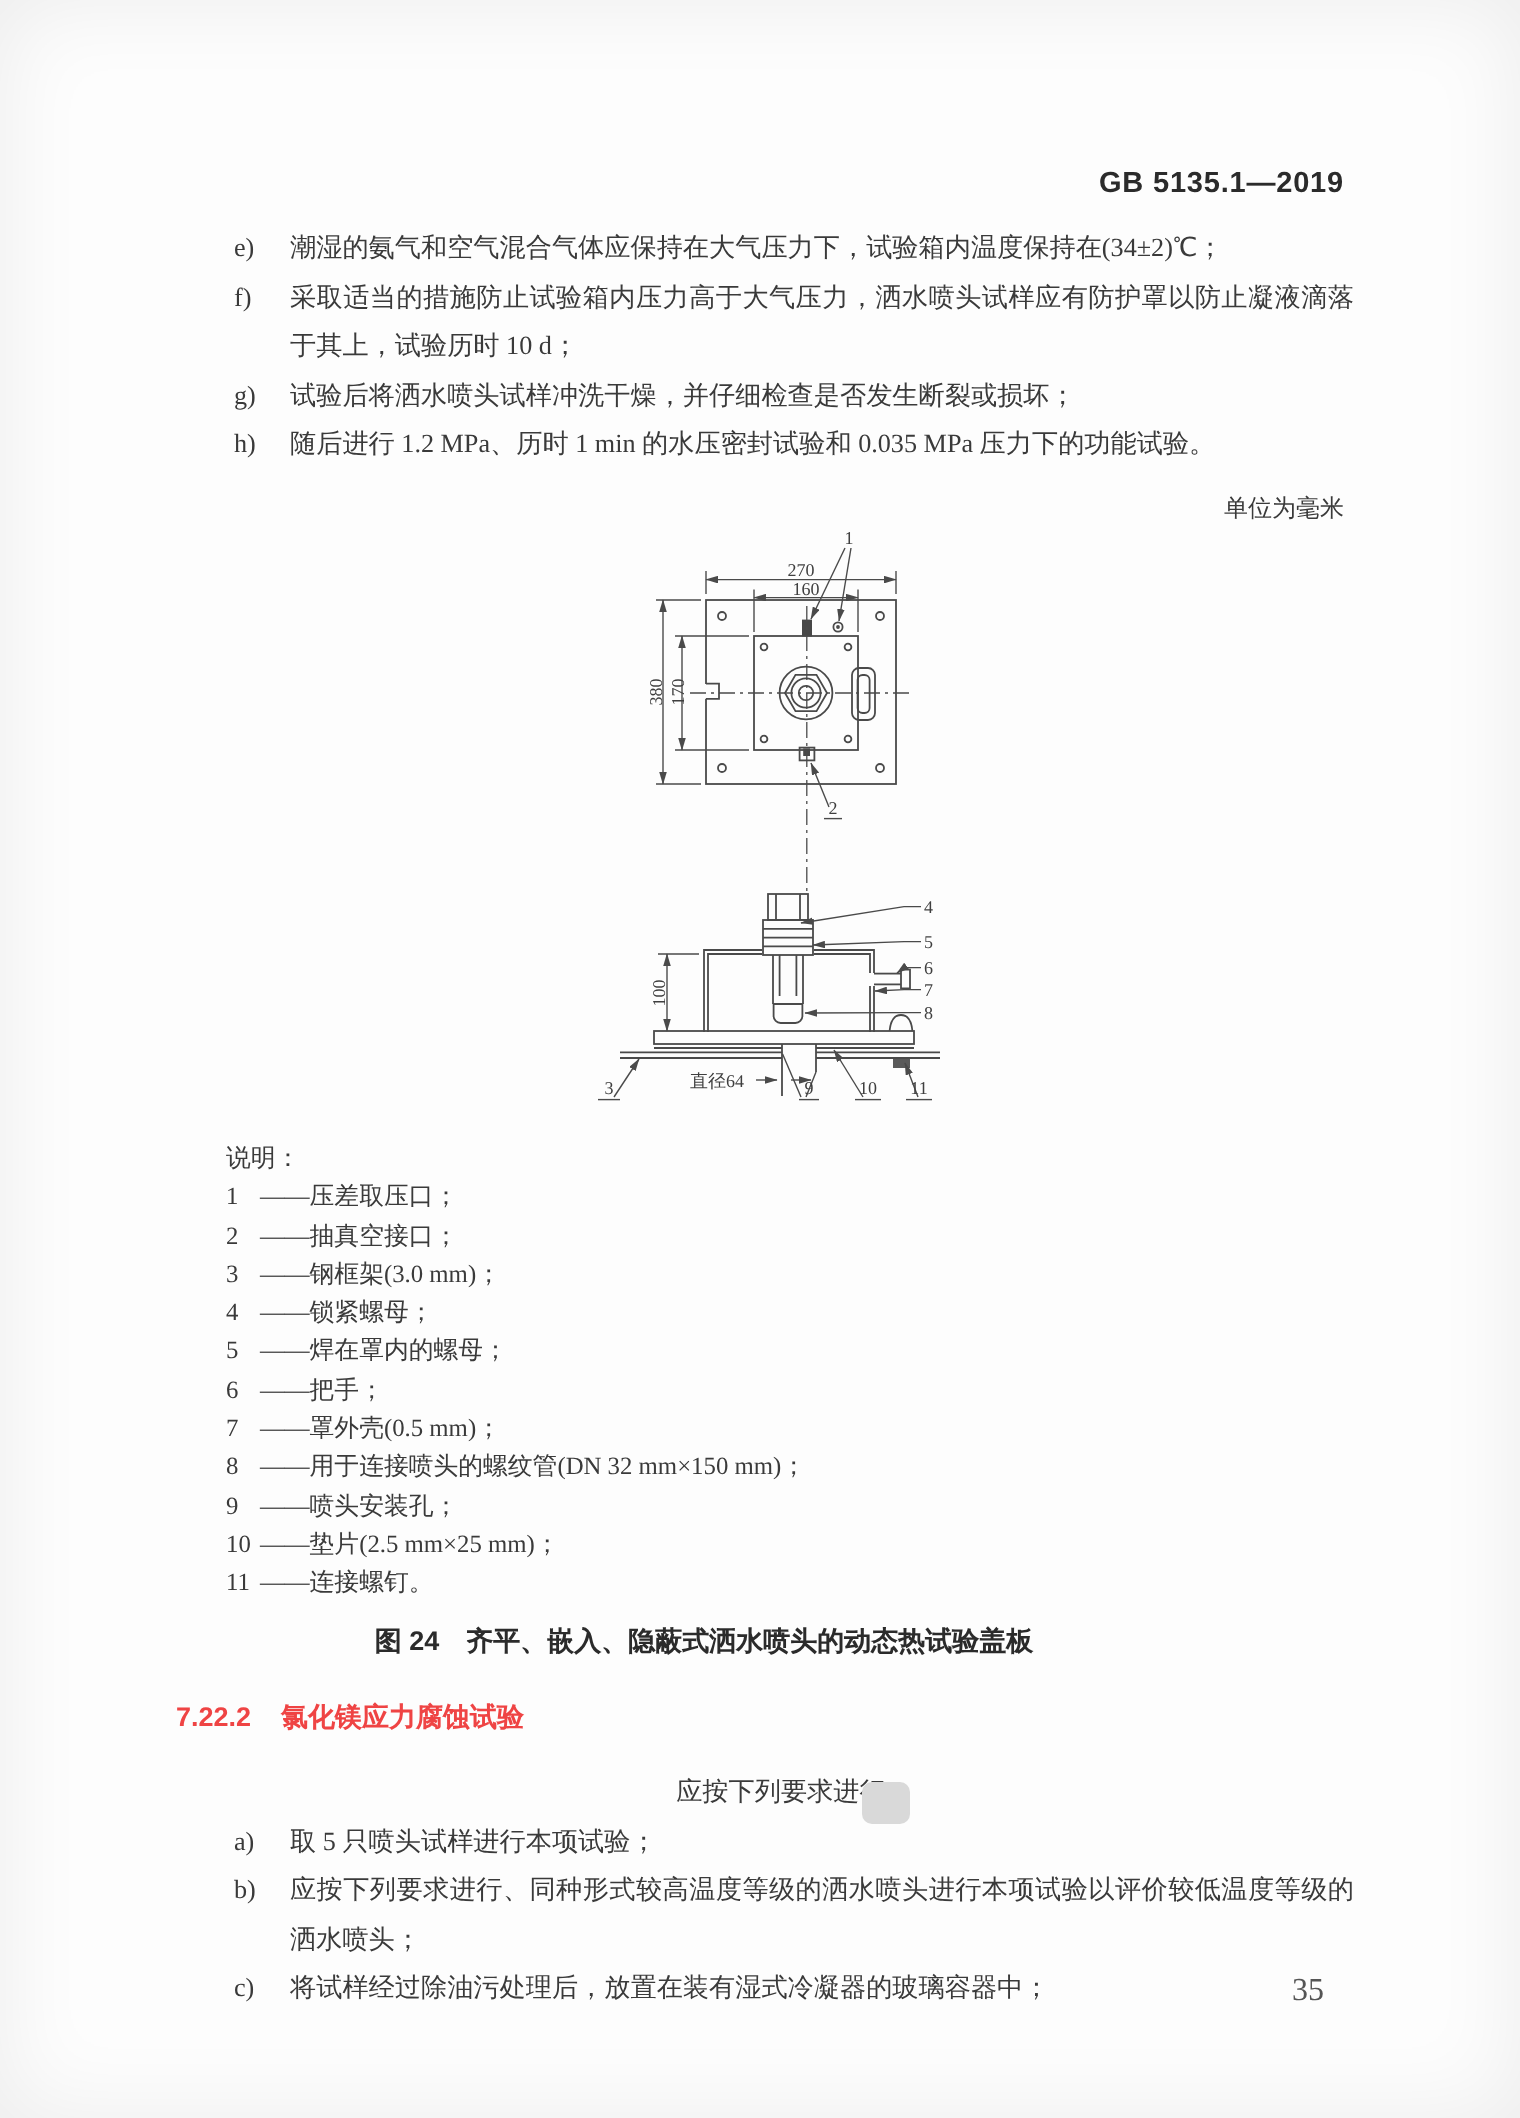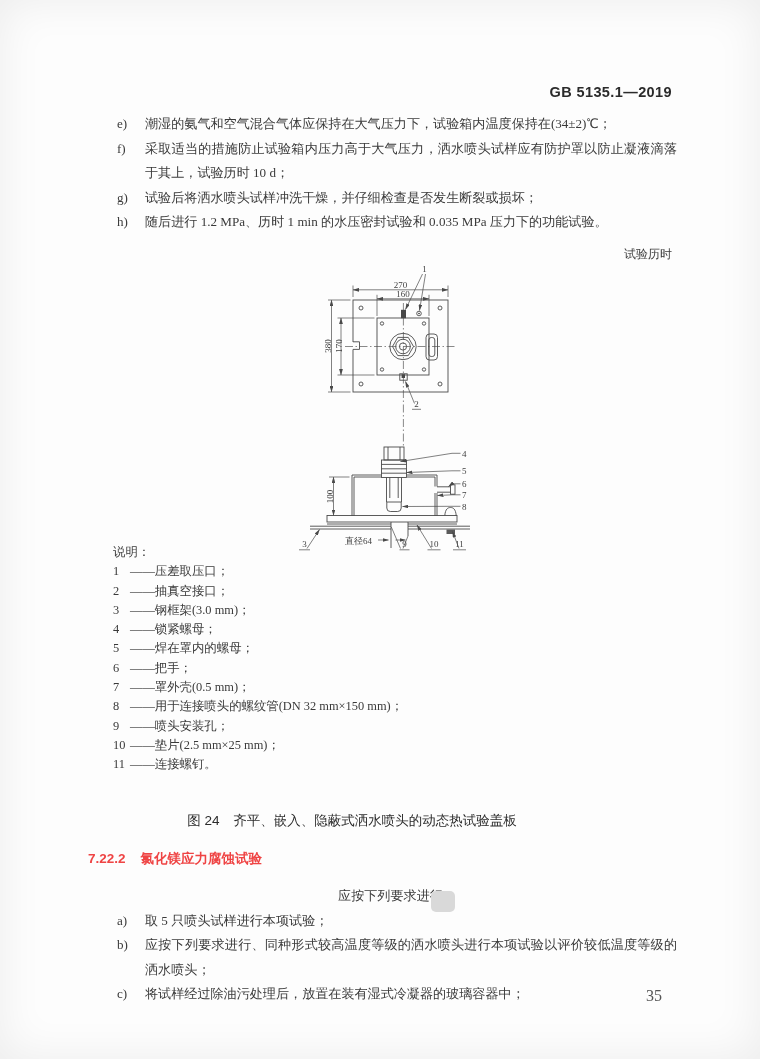--- a/index.html
+++ b/index.html
@@ -20,28 +20,28 @@
   .clause-row{display:flex;font-size:13.1px;line-height:24.5px;color:#3a3a3a;}
   .clause-marker{width:28px;flex:none;}
   .clause-text{flex:1;text-align:justify;}
   .intro-line{font-size:13.1px;line-height:24.5px;text-align:center;}
 
   .unit-note{position:absolute;top:246px;right:88px;font-size:12px;color:#3a3a3a;}
 
   svg.figure{position:absolute;left:285px;top:255px;}
   svg.figure text{font-family:"Liberation Serif",serif;fill:#3f3f3f;stroke:none;font-size:9px;}
 
-  .legend{position:absolute;left:113px;top:543px;width:500px;font-size:12.4px;line-height:19.3px;color:#3a3a3a;}
+  .legend{position:absolute;left:113px;top:570px;width:500px;font-size:12.4px;line-height:19.3px;color:#3a3a3a;}
   .legend-row{display:flex;}
   .legend-num{width:17px;flex:none;}
   .legend-text{flex:1;}
 
   .fig-caption{
     position:absolute;left:0;top:812px;width:704px;text-align:center;
-    font-family:"Liberation Sans",sans-serif;font-weight:normal;font-size:13.5px;color:#2b2b2b;
+    font-family:"Liberation Sans",sans-serif;font-weight:bold;font-size:13.5px;color:#2b2b2b;
   }
 
   .section-heading{
     position:absolute;left:88px;top:850px;
     font-family:"Liberation Sans",sans-serif;font-weight:bold;font-size:13.5px;color:#ef4444;
   }
   .section-num{margin-right:15px;}
 
   .page-num{position:absolute;left:646px;top:987px;font-size:16px;color:#555;}
 
@@ -69,21 +69,21 @@
   <div class="clause-row">
     <span class="clause-marker">g)</span>
     <span class="clause-text">试验后将洒水喷头试样冲洗干燥，并仔细检查是否发生断裂或损坏；</span>
   </div>
   <div class="clause-row">
     <span class="clause-marker">h)</span>
     <span class="clause-text">随后进行 1.2 MPa、历时 1 min 的水压密封试验和 0.035 MPa 压力下的功能试验。</span>
   </div>
 </div>
 
-<div class="unit-note">试验历时</div>
+<div class="unit-note">单位为毫米</div>
 
 <svg class="figure" width="200" height="310" viewBox="285 255 200 310">
   <defs>
     <marker id="arrE" viewBox="0 0 10 6" refX="9.5" refY="3" markerWidth="9" markerHeight="5.4" orient="auto-start-reverse">
       <path d="M0,0 L10,3 L0,6 z" fill="#4a4a4a"></path>
     </marker>
   </defs>
 
   <g stroke="#4a4a4a" stroke-width="0.9" fill="none">
     <rect x="353" y="300" width="95" height="92"></rect>

